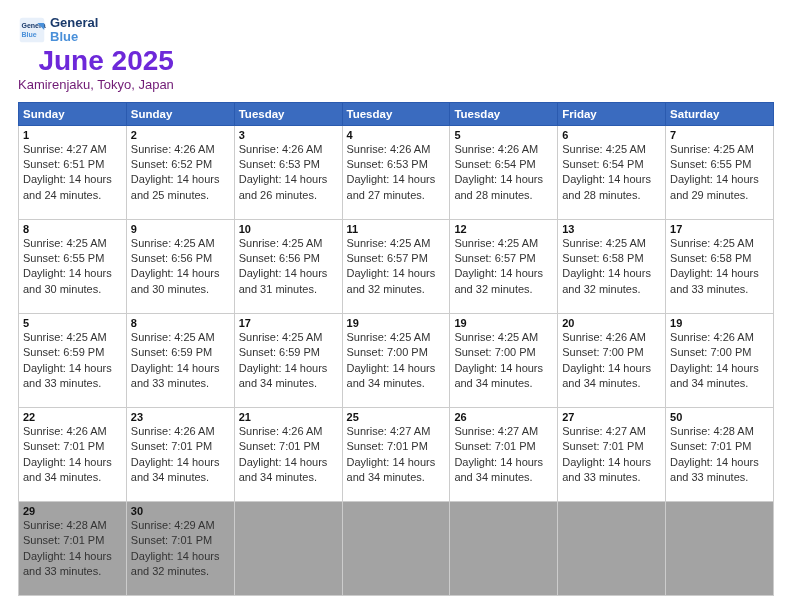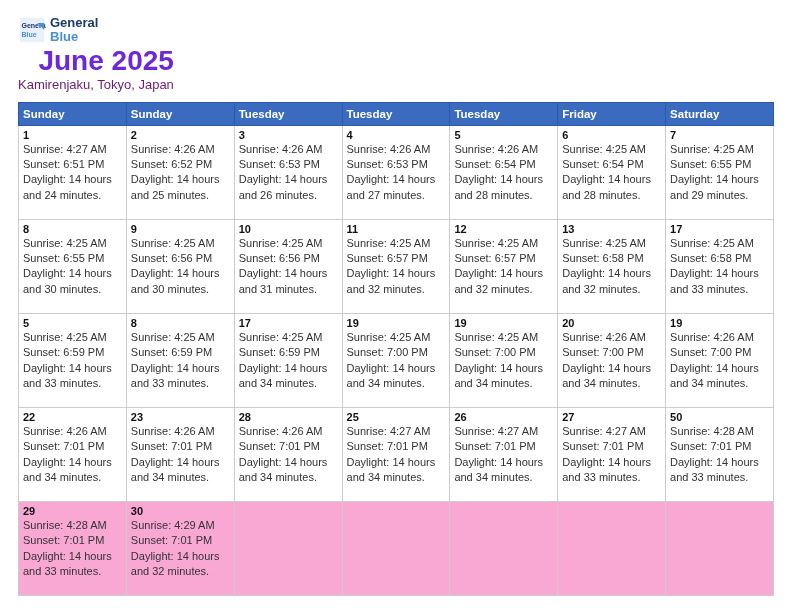--- a/index.html
+++ b/index.html
@@ -73,21 +73,21 @@
     .calendar tbody tr td {
       vertical-align: top;
       border: 1px solid #ccc;
       padding: 3px 4px;
       font-size: 9.5px;
       color: #333;
       background: #fff;
       height: 88px;
     }
     .calendar tbody tr:last-child td {
-      background: #f9a8d4;
+      background: #a3a3a3;
     }
     .day-num {
       font-size: 11px;
       font-weight: bold;
       color: #111;
       display: block;
       margin-bottom: 1px;
     }
     .day-info {
       font-size: 11px;
@@ -298,21 +298,21 @@
 and 34 minutes.</div>
           </td>
           <td>
             <span class="day-num">23</span>
             <div class="day-info" style="white-space: pre-line;">Sunrise: 4:26 AM
 Sunset: 7:01 PM
 Daylight: 14 hours
 and 34 minutes.</div>
           </td>
           <td>
-            <span class="day-num">28</span>
+            <span class="day-num">21</span>
             <div class="day-info" style="white-space: pre-line;">Sunrise: 4:26 AM
 Sunset: 7:01 PM
 Daylight: 14 hours
 and 34 minutes.</div>
           </td>
           <td>
             <span class="day-num">25</span>
             <div class="day-info" style="white-space: pre-line;">Sunrise: 4:27 AM
 Sunset: 7:01 PM
 Daylight: 14 hours

